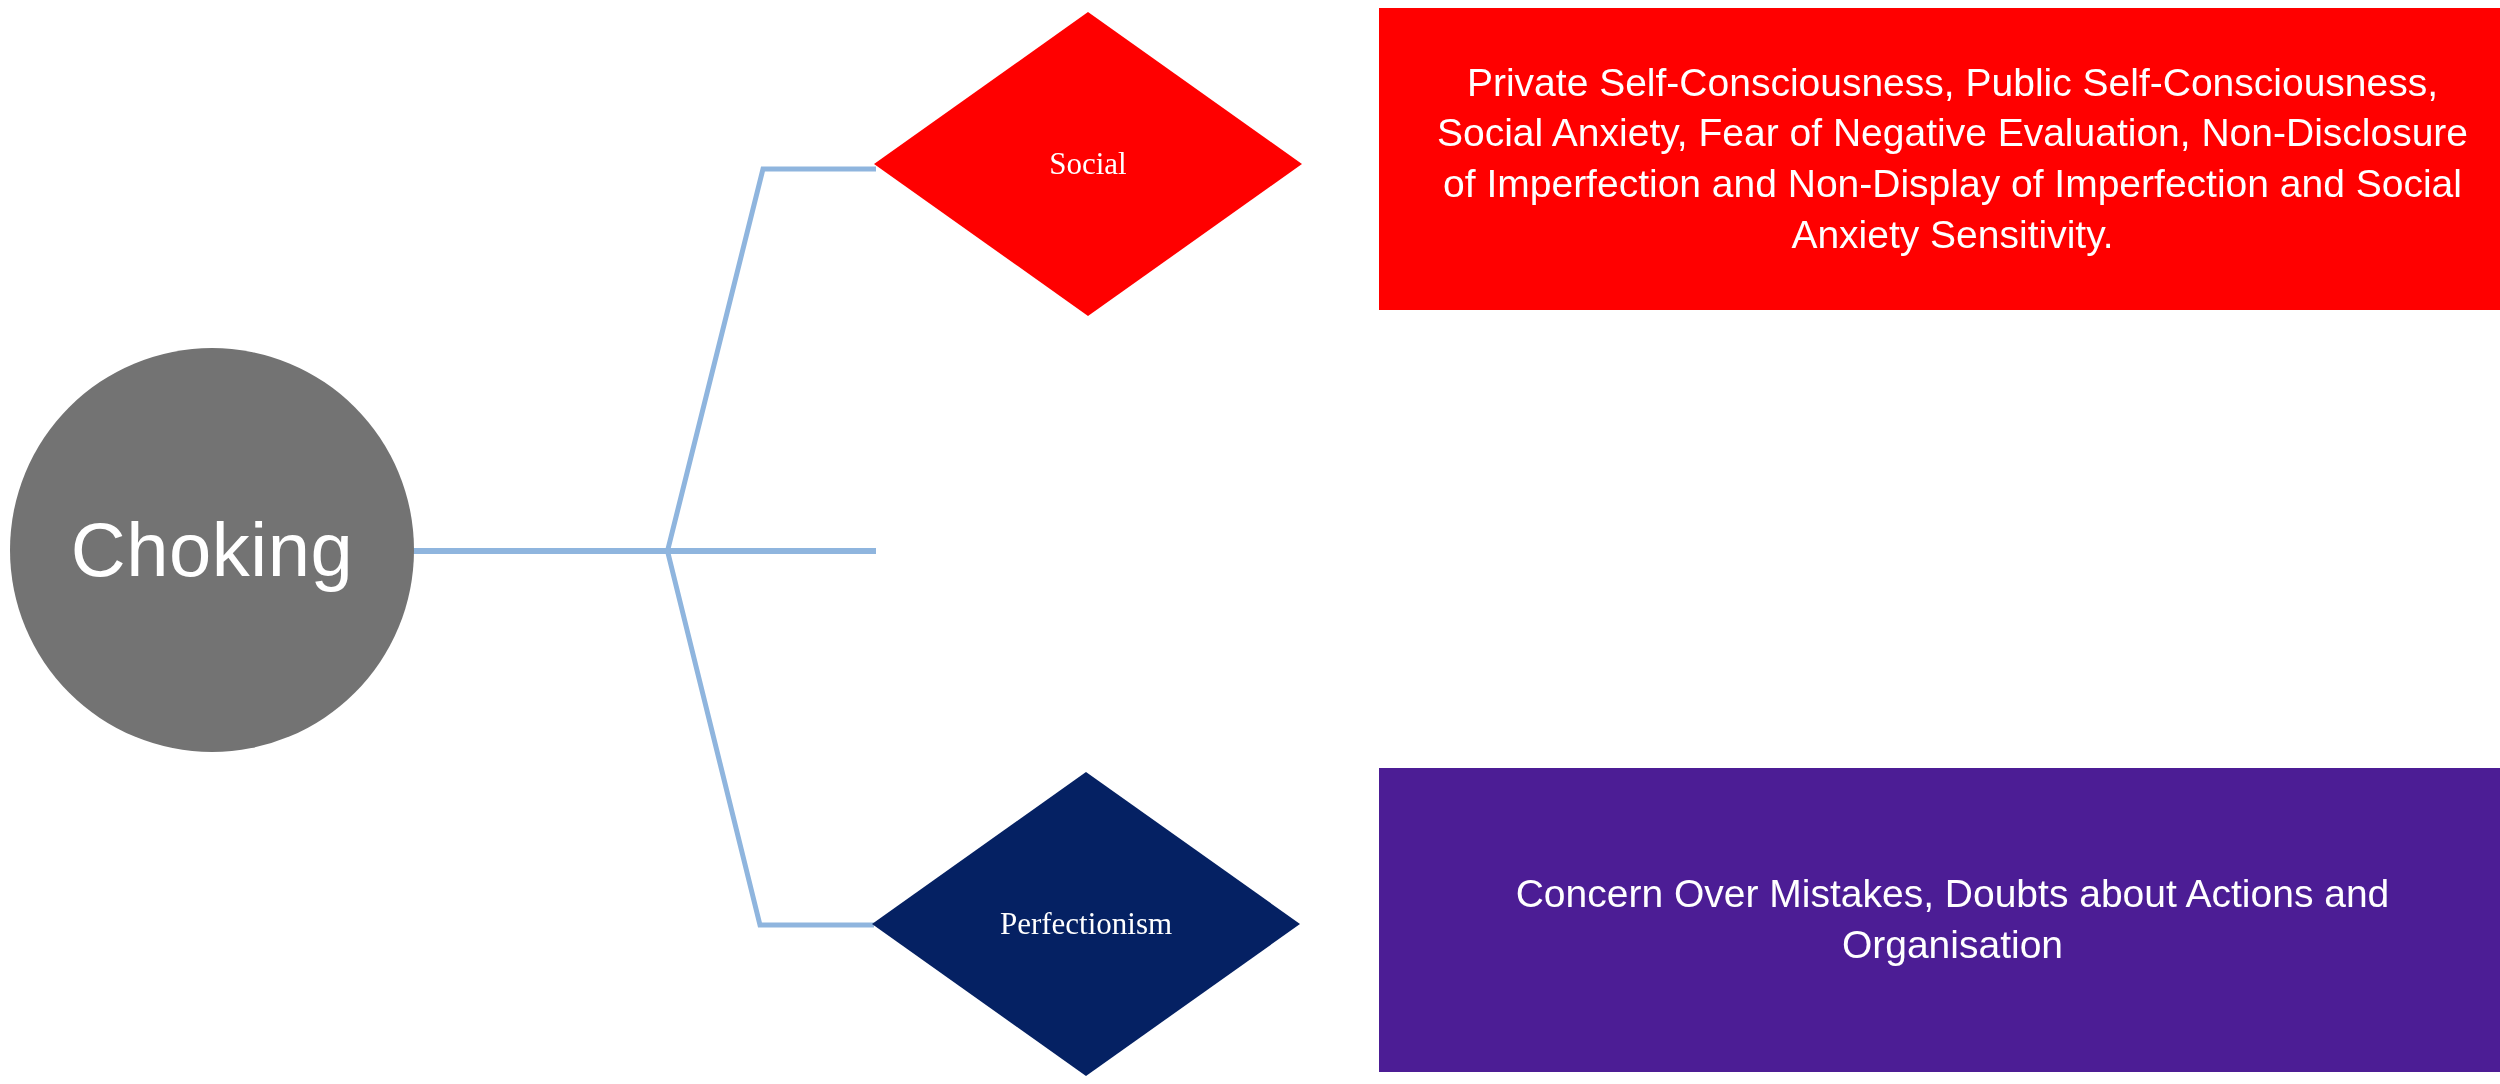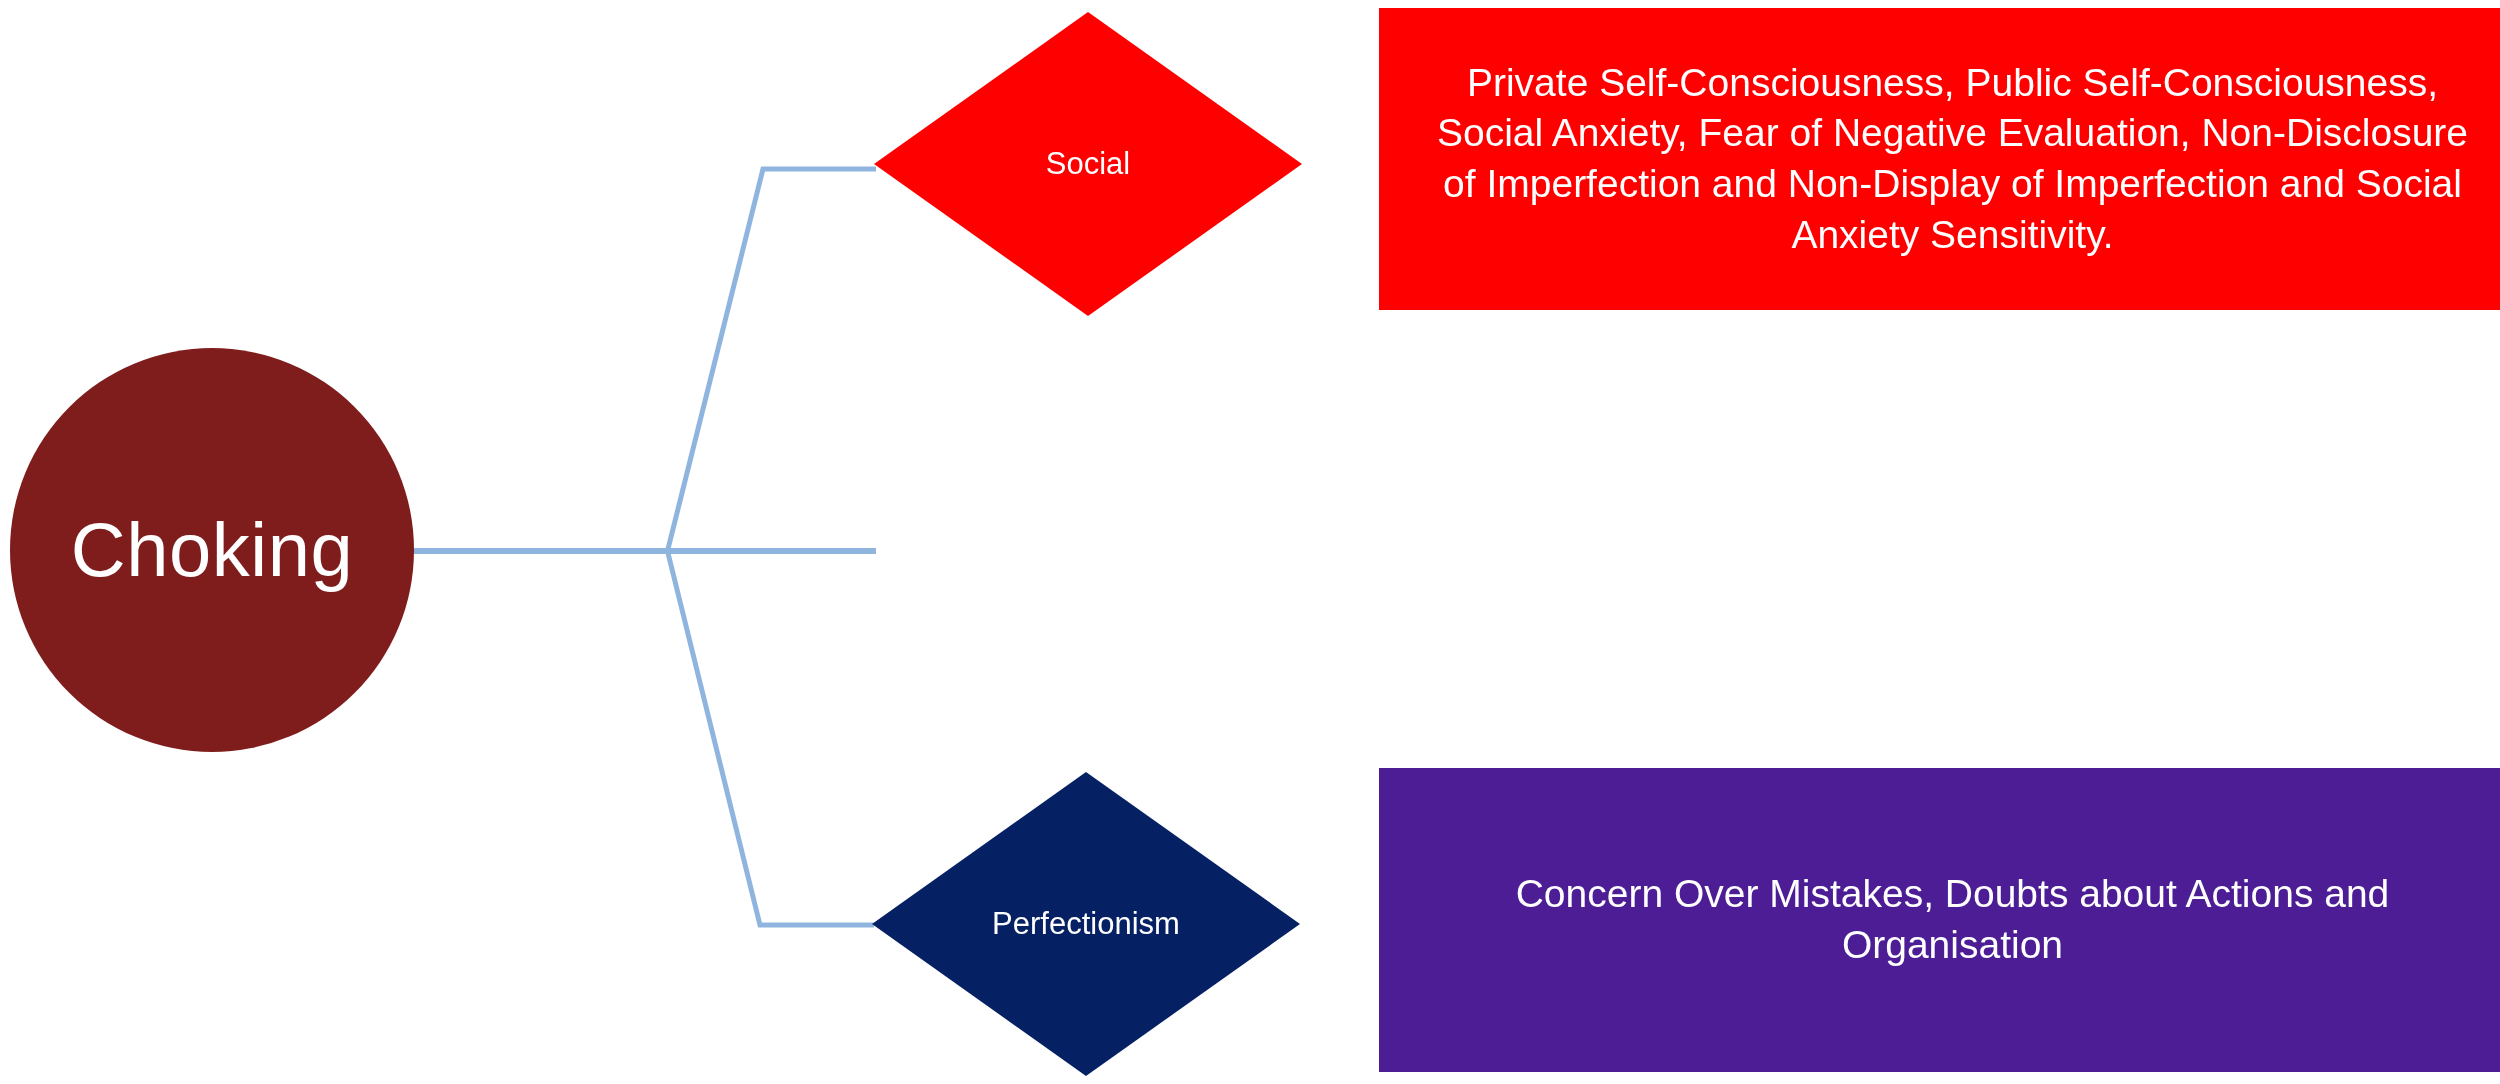--- a/index.html
+++ b/index.html
@@ -26,21 +26,21 @@
   }
 
   
   .root-node {
     position: absolute;
     left: 10px;
     top: 348px;
     width: 404px;
     height: 404px;
     border-radius: 50%;
-    background: #7f1d1d;
+    background: #737373;
     display: flex;
     align-items: center;
     justify-content: center;
   }
   .root-label {
     color: #ffffff;
     font-size: 76px;
     font-weight: 400;
     letter-spacing: 0.5px;
     line-height: 1;
@@ -61,20 +61,21 @@
   .diamond .dlabel {
     position: absolute;
     inset: 0;
     display: flex;
     align-items: center;
     justify-content: center;
     color: #ffffff;
     font-size: 31px;
     font-weight: 400;
     white-space: nowrap;
+    font-family: Liberation Serif, serif;
   }
   #diamond-social       { left: 874px; top: 12px;  }
   #diamond-anxiety      { left: 874px; top: 394px; }
   #diamond-perfectionism{ left: 872px; top: 772px; }
 
   #diamond-social .shape        { background: #FF0000; }
   #diamond-anxiety .shape       { background: #8DCF4E; }
   #diamond-perfectionism .shape { background: #052163; }
 
   

